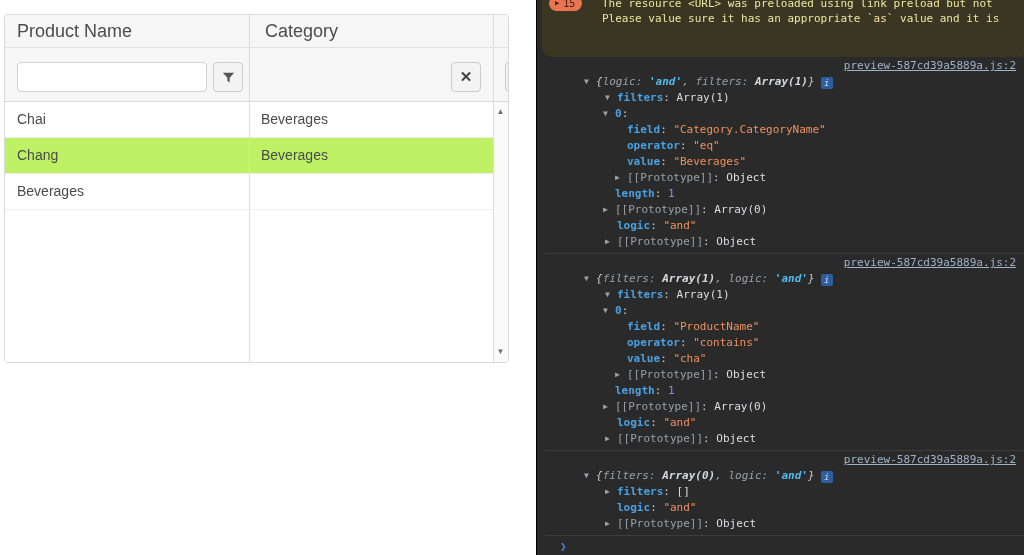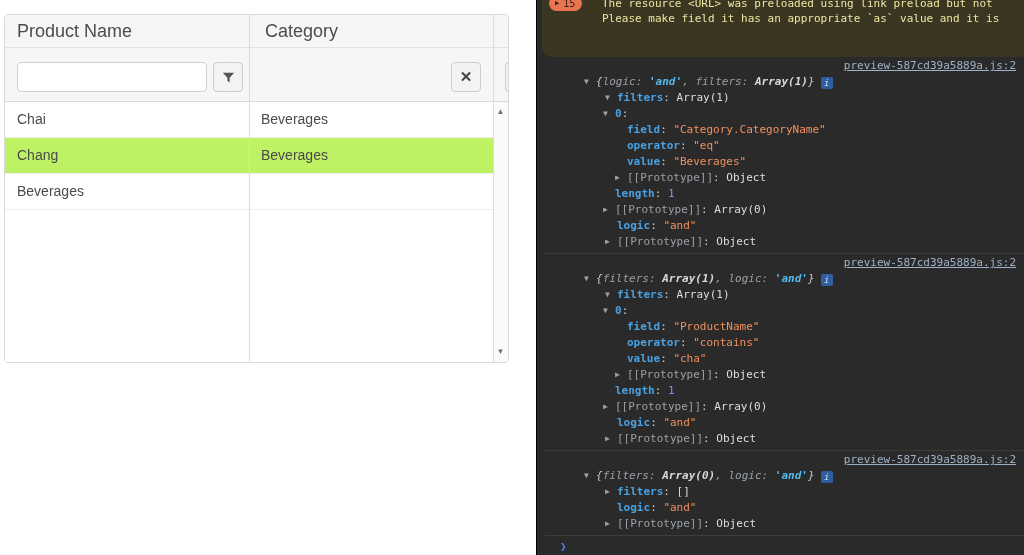--- a/index.html
+++ b/index.html
@@ -170,21 +170,21 @@
 </div>
 
 <div class="devtools">
   <div class="warning-bubble">
     <div class="warning-count-badge">
       <span class="badge-arrow">▶</span>
       <span>15</span>
     </div>
     <div id="warn-lines">
         <div>The resource &lt;URL&gt; was preloaded using link preload but not</div>
-        <div>Please make field it has an appropriate `as` value and it is</div>
+        <div>Please value sure it has an appropriate `as` value and it is</div>
       </div>
   </div>
   <div class="console-entries" id="console-entries">
       <div class="centry">
         <div class="clink"><span class="link">preview-587cd39a5889a.js:2</span></div>
         <div class="cline ind0"><span class="tri">▼</span><span class="t-pbr">{</span><span class="t-pkey">logic</span><span class="t-ppl">: </span><span class="t-pstr">'and'</span><span class="t-ppl">, </span><span class="t-pkey">filters</span><span class="t-ppl">: </span><span class="t-pval">Array(1)</span><span class="t-pbr">}</span><span class="info-icon">i</span></div>
         <div class="cline ind1"><span class="tri">▼</span><span class="t-key">filters</span><span class="t-pln">: </span><span class="t-val">Array(1)</span></div>
         <div class="cline ind2"><span class="tri">▼</span><span class="t-key">0</span><span class="t-pln">:</span></div>
         <div class="cline ind3"><span class="tri"></span><span class="t-key">field</span><span class="t-pln">: </span><span class="t-str">"Category.CategoryName"</span></div>
         <div class="cline ind3"><span class="tri"></span><span class="t-key">operator</span><span class="t-pln">: </span><span class="t-str">"eq"</span></div>

